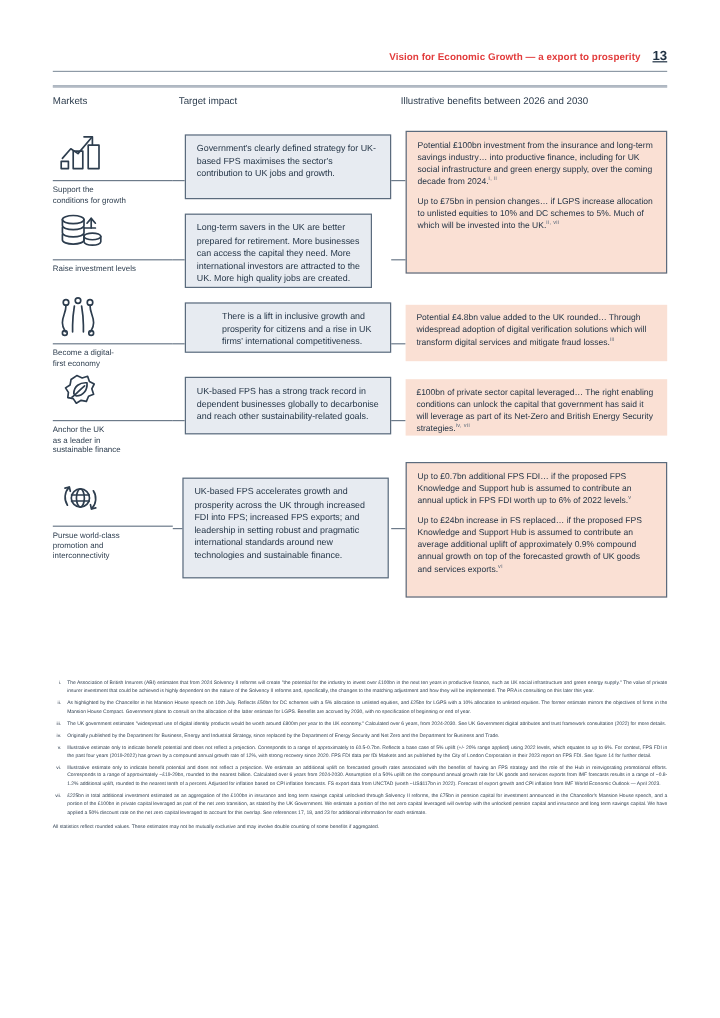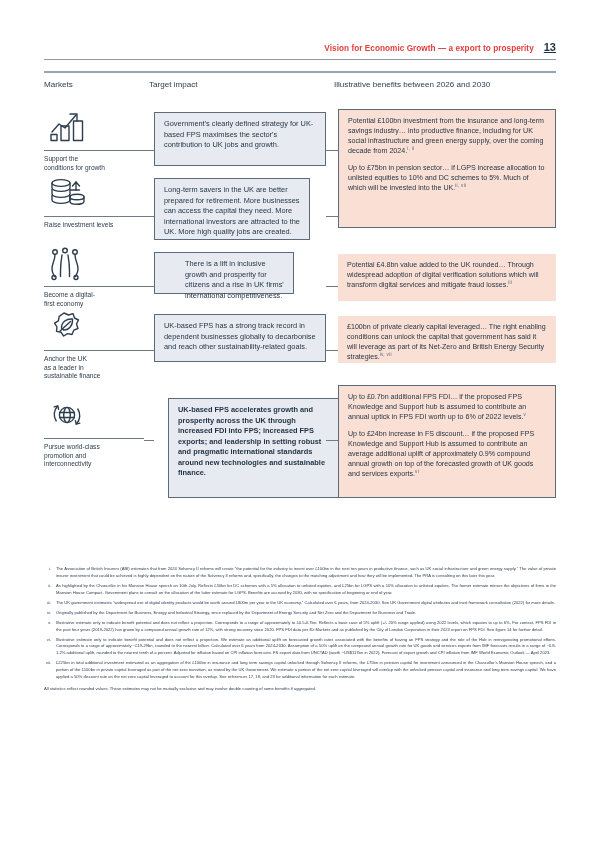--- a/index.html
+++ b/index.html
@@ -250,21 +250,21 @@
       </div>
       <div class="connector" style="left:100px; top:40px; width:10px;"></div>
       <div class="target-box" style="left:110px; top:2px; width:172px; height:54px;">Government's clearly defined strategy for UK-based FPS maximises the sector's contribution to UK jobs and growth.</div>
       <div class="connector" style="left:282px; top:40px; width:12px;"></div>
       <div class="benefit-box" style="left:294px; top:-1px; width:218px; height:119px;">
         <div class="b-para">
           <span class="b-head">Potential £100bn investment from the insurance and long-term savings industry…</span>
           <span class="b-body">into productive finance, including for UK social infrastructure and green energy supply, over the coming decade from 2024.</span><sup class="fn">i, ii</sup>
         </div>
         <div class="b-para">
-          <span class="b-head">Up to £75bn in pension sector…</span>
+          <span class="b-head">Up to £75bn in pension changes…</span>
           <span class="b-body">if LGPS increase allocation to unlisted equities to 10% and DC schemes to 5%. Much of which will be invested into the UK.</span><sup class="fn">ii, vii</sup>
         </div>
       </div>
     </div>
 
     <div class="row" style="top:66px;">
       <div class="outcome" style="top:0px;">
         <div class="icon-box">
           <svg width="42" height="34" viewBox="0 0 42 34">
             <g fill="none" stroke="#2d3d4e" stroke-width="1.4" stroke-linecap="round" stroke-linejoin="round">
@@ -302,21 +302,21 @@
               <path d="M27 7.4 C27 14 30 16 30 22 C30 26 28 28 27.5 29.5"></path>
               <circle cx="6" cy="30.5" r="2"></circle>
               <circle cx="28" cy="30.5" r="2"></circle>
             </g>
           </svg>
         </div>
         <div class="outcome-rule"></div>
         <div class="outcome-label">Become a digital-<br>first economy</div>
       </div>
       <div class="connector" style="left:100px; top:40px; width:10px;"></div>
-      <div class="target-box" style="left:110px; top:6px; width:140px; height:42px;padding-left:30px;">There is a lift in inclusive growth and prosperity for citizens and a rise in UK firms' international competitiveness.</div>
+      <div class="target-box" style="left:110px; top:6px; width:172px; height:42px;padding-left:30px;">There is a lift in inclusive growth and prosperity for citizens and a rise in UK firms' international competitiveness.</div>
       <div class="connector" style="left:282px; top:40px; width:12px;"></div>
       <div class="benefit-box noborder" style="left:294px; top:8px; width:218px; height:47px;">
         <div class="b-para">
           <span class="b-head">Potential £4.8bn value added to the UK rounded…</span>
           <span class="b-body">Through widespread adoption of digital verification solutions which will transform digital services and mitigate fraud losses.</span><sup class="fn">iii</sup>
         </div>
       </div>
     </div>
 
     <div class="row" style="top:200px;">
@@ -331,21 +331,21 @@
           </svg>
         </div>
         <div class="outcome-rule"></div>
         <div class="outcome-label">Anchor the UK<br>as a leader in<br>sustainable finance</div>
       </div>
       <div class="connector" style="left:100px; top:40px; width:10px;"></div>
       <div class="target-box" style="left:110px; top:4px; width:172px; height:48px;">UK-based FPS has a strong track record in dependent businesses globally to decarbonise and reach other sustainability-related goals.</div>
       <div class="connector" style="left:282px; top:40px; width:12px;"></div>
       <div class="benefit-box noborder" style="left:294px; top:6px; width:218px; height:47px;">
         <div class="b-para">
-          <span class="b-head">£100bn of private clearly capital leveraged…</span>
+          <span class="b-head">£100bn of private sector capital leveraged…</span>
           <span class="b-body">The right enabling conditions can unlock the capital that government has said it will leverage as part of its Net-Zero and British Energy Security strategies.</span><sup class="fn">iv, vii</sup>
         </div>
       </div>
     </div>
 
     <div class="row" style="top:288px;">
       <div class="outcome" style="top:0px;">
         <div class="icon-box">
           <svg width="42" height="34" viewBox="0 0 42 34">
             <g fill="none" stroke="#2d3d4e" stroke-width="1.4" stroke-linecap="round" stroke-linejoin="round">
@@ -357,29 +357,29 @@
               <polyline points="6.2,7.8 9.8,6.8 10.6,10.4"></polyline>
               <path d="M28.5 24.8 A12 12 0 0 0 29.8 10"></path>
               <polyline points="31.8,24.2 28.2,25.2 27.4,21.6"></polyline>
             </g>
           </svg>
         </div>
         <div class="outcome-rule"></div>
         <div class="outcome-label">Pursue world-class<br>promotion and<br>interconnectivity</div>
       </div>
       <div class="connector" style="left:100px; top:42px; width:10px;"></div>
-      <div class="target-box" style="left:124px; top:0px; width:172px; height:100px;font-weight:bold;">UK-based FPS accelerates growth and prosperity across the UK through increased FDI into FPS; increased FPS exports; and leadership in setting robust and pragmatic international standards around new technologies and sustainable finance.</div>
+      <div class="target-box" style="left:108px; top:0px; width:172px; height:84px;">UK-based FPS accelerates growth and prosperity across the UK through increased FDI into FPS; increased FPS exports; and leadership in setting robust and pragmatic international standards around new technologies and sustainable finance.</div>
       <div class="connector" style="left:282px; top:42px; width:12px;"></div>
       <div class="benefit-box" style="left:294px; top:-13px; width:218px; height:113px;">
         <div class="b-para">
           <span class="b-head">Up to £0.7bn additional FPS FDI…</span>
           <span class="b-body">if the proposed FPS Knowledge and Support hub is assumed to contribute an annual uptick in FPS FDI worth up to 6% of 2022 levels.</span><sup class="fn">v</sup>
         </div>
         <div class="b-para">
-          <span class="b-head">Up to £24bn increase in FS discount…</span>
+          <span class="b-head">Up to £24bn increase in FS replaced…</span>
           <span class="b-body">if the proposed FPS Knowledge and Support Hub is assumed to contribute an average additional uplift of approximately 0.9% compound annual growth on top of the forecasted growth of UK goods and services exports.</span><sup class="fn">vi</sup>
         </div>
       </div>
     </div>
 
   </div>
 
   <div class="footnotes">
     <div class="fn-item">
       <span class="fn-mark">i.</span>

